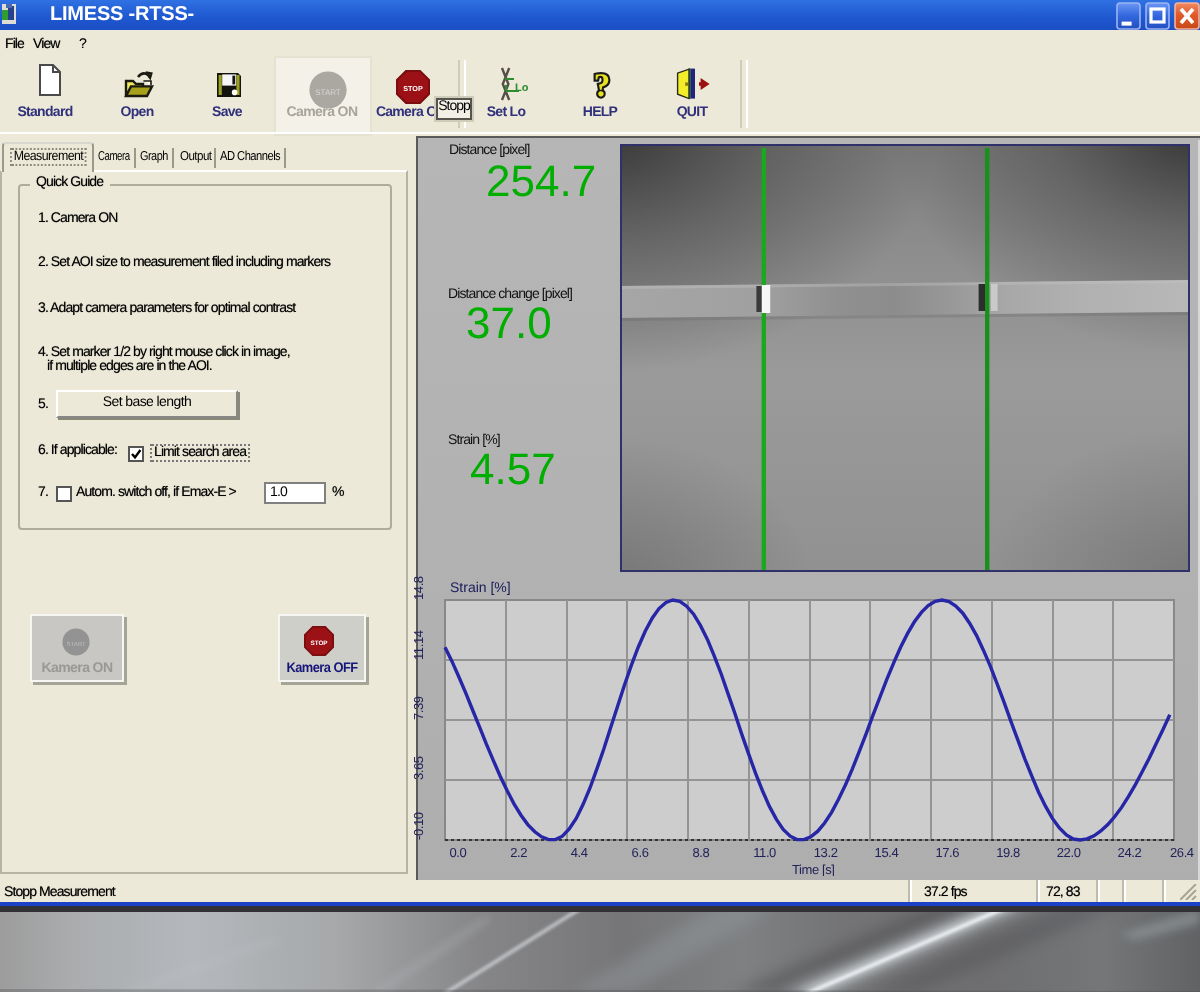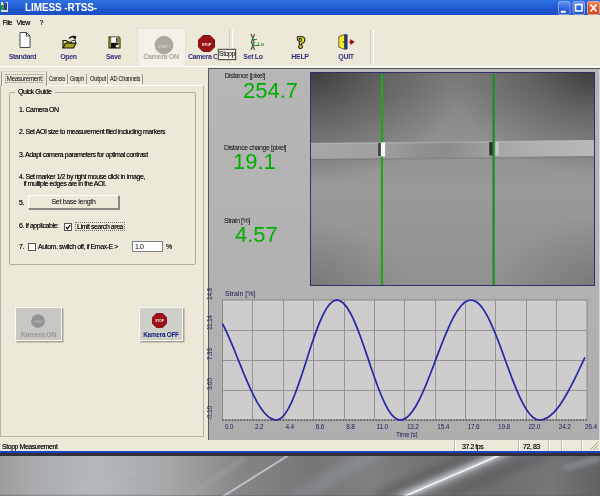--- a/index.html
+++ b/index.html
@@ -161,21 +161,21 @@
       <text x="8.5" y="10.5" font-size="3.6" fill="#fff" text-anchor="middle" font-family="Liberation Sans" font-weight="bold">STOP</text>
     </svg>
     <div class="abs" style="left:0;top:22.5px;width:100%;text-align:center;font-size:7px;letter-spacing:-0.3px;color:#16167a;font-weight:bold;transform:scaleX(0.92);transform-origin:50% 50%;">Kamera OFF</div>
   </div>
 </div>
 
 <div class="abs" style="left:208px;top:68px;width:392px;height:372px;background:linear-gradient(to bottom,#b6b6b6,#aeaeae);border-left:1.5px solid #5a5a5a;border-top:1.5px solid #5a5a5a;"></div>
 <div class="abs" style="left:224.5px;top:71.5px;font-size:7px;letter-spacing:-0.45px;color:#111;">Distance [pixel]</div>
 <div class="abs" style="left:228px;top:78px;font-size:22px;color:#00ae00;margin-left:15px;">254.7</div>
 <div class="abs" style="left:224px;top:143.5px;font-size:7px;letter-spacing:-0.45px;color:#111;">Distance change [pixel]</div>
-<div class="abs" style="left:233px;top:148.5px;font-size:22px;color:#00ae00;">19.1</div>
+<div class="abs" style="left:233px;top:148.5px;font-size:22px;color:#00ae00;">37.0</div>
 <div class="abs" style="left:224px;top:217px;font-size:7px;letter-spacing:-0.45px;color:#111;">Strain [%]</div>
 <div class="abs" style="left:235px;top:221.5px;font-size:22px;color:#00ae00;">4.57</div>
 
 <div class="abs" style="left:598.5px;top:70px;width:1.5px;height:370px;background:#d8d8d8;"></div>
 
 <svg class="abs" style="left:310px;top:72px;" width="285" height="214" viewBox="0 0 285 214">
   <defs>
     <linearGradient id="base" x1="0" y1="0" x2="0" y2="1">
       <stop offset="0%" stop-color="#7e7e7e"></stop>
         <stop offset="25%" stop-color="#8d8d8d"></stop>

